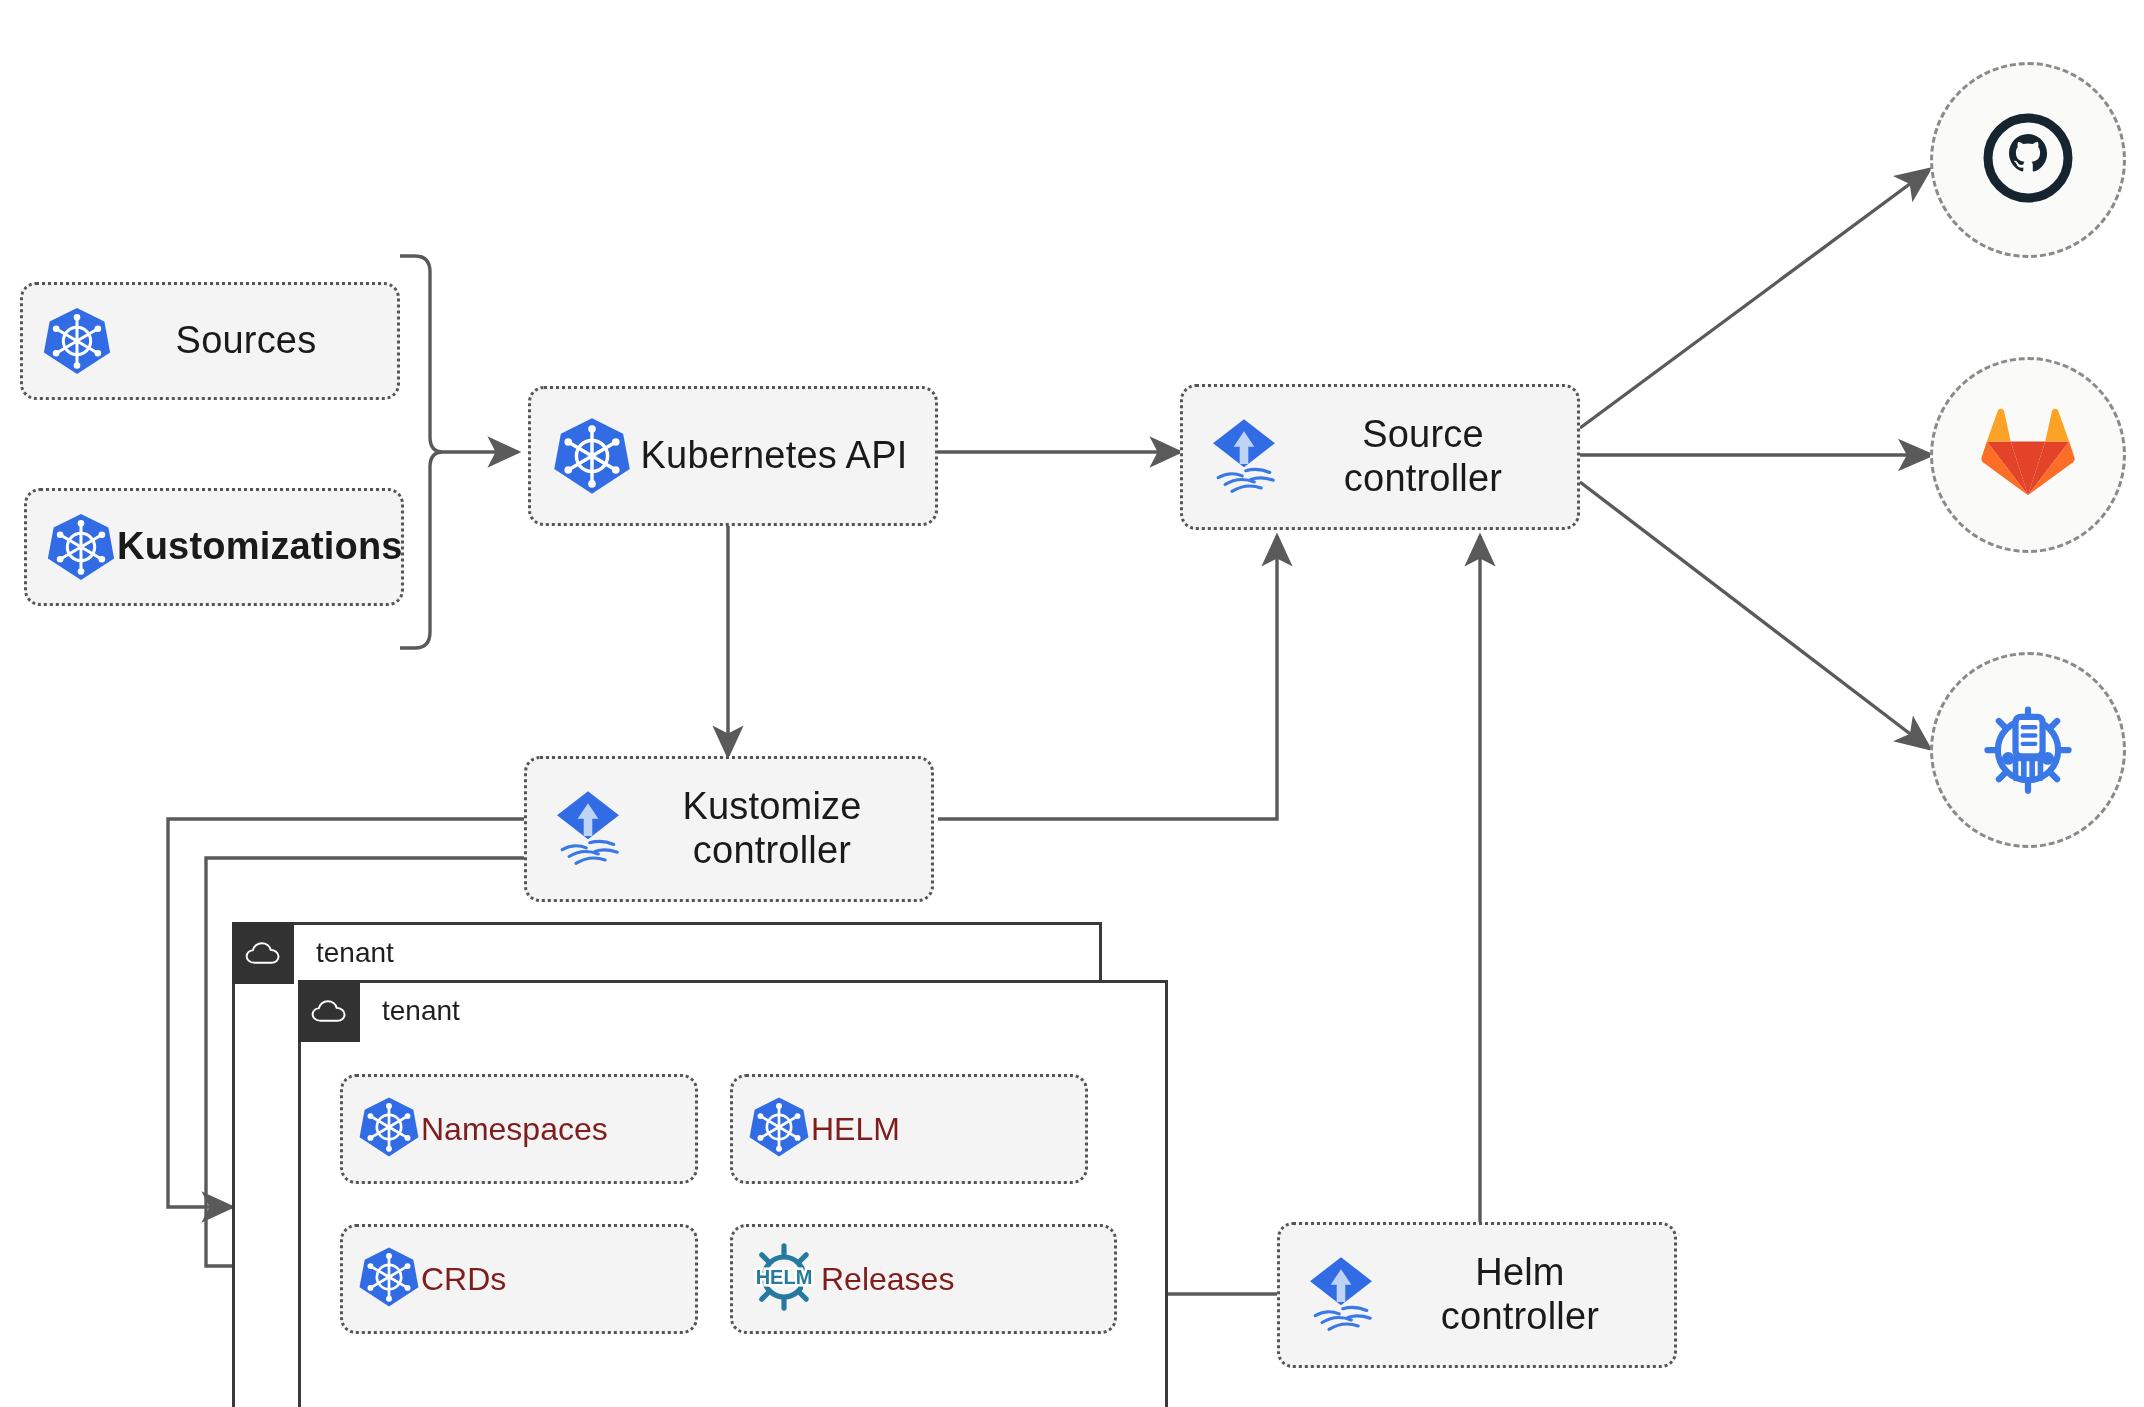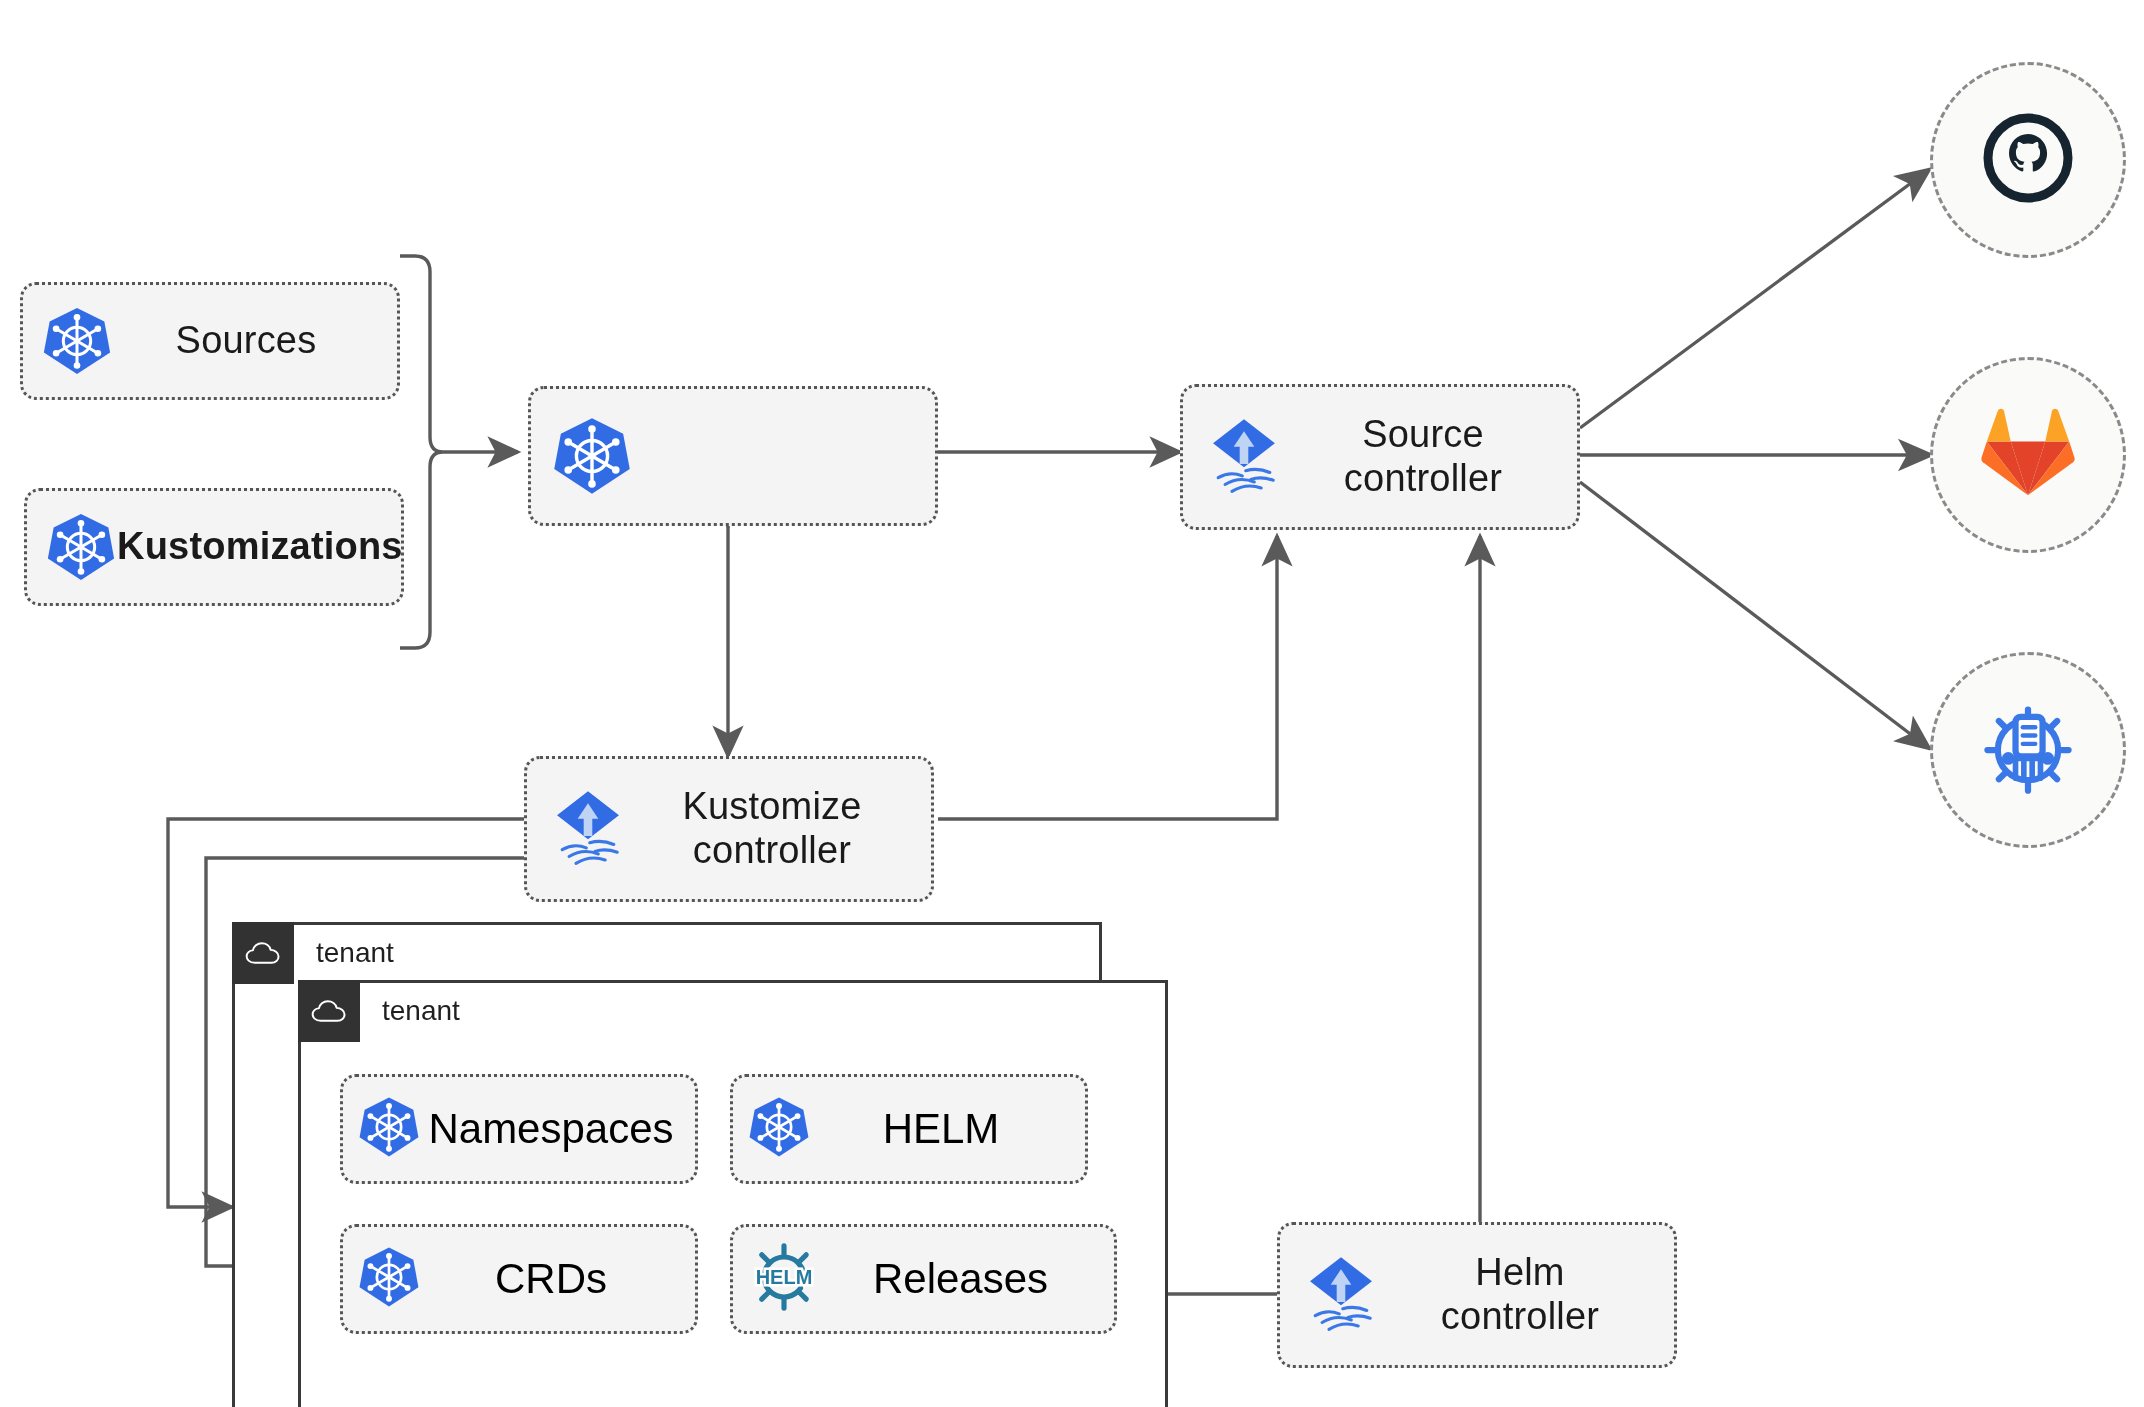--- a/index.html
+++ b/index.html
@@ -62,21 +62,21 @@
 
   .sub-node{
     position:absolute;
     background:#f4f4f4;
     border:3px dotted #555555;
     border-radius:16px;
     display:flex;align-items:center;
     box-sizing:border-box;
     z-index:7;
   }
-  .sub-node .lbl{flex:1 1 auto;text-align:center;font-size:42px;color:#000000;}
+  .sub-node .lbl{flex:1 1 auto;font-size:32px;color:#7f1d1d;}
 </style>
 </head>
 <body>
 
 <div id="canvas">
 
   <svg id="wires" viewBox="0 0 2144 1407">
     <defs>
       <marker id="ah" markerWidth="11" markerHeight="11" refX="9" refY="5.2" orient="auto" markerUnits="strokeWidth">
         <path d="M0,0.6 L10,5.2 L0,9.8 L2.4,5.2 Z" fill="#5A5A5A"></path>
@@ -182,20 +182,21 @@
         <g fill="#ffffff">
           <circle cx="50" cy="17" r="4.6"></circle>
             <circle cx="79" cy="33" r="4.6"></circle>
           <circle cx="79" cy="67" r="4.6"></circle>
             <circle cx="50" cy="84" r="4.6"></circle>
           <circle cx="21" cy="67" r="4.6"></circle>
             <circle cx="21" cy="33" r="4.6"></circle>
         </g>
       </svg>
     </span>
+    <span class="lbl">Kubernetes API</span>
   </div>
 
   <div class="node" style="left:1180px;top:340px;width:400px;height:146px;padding:0 18px;">
     <span class="ico">
       <svg width="86" height="86" viewBox="0 0 100 100">
         <polygon points="50,6 86,34 50,62 14,34" fill="#326CE5"></polygon>
         <path d="M50 20 L62 38 L55 38 L55 58 L45 58 L45 38 L38 38 Z" fill="#BFD4F5"></path>
         <g fill="none" stroke="#3A78E7" stroke-width="3.6" stroke-linecap="round">
           <path d="M20 74 Q34 66 48 72"></path>
           <path d="M28 82 Q44 72 62 79"></path>

